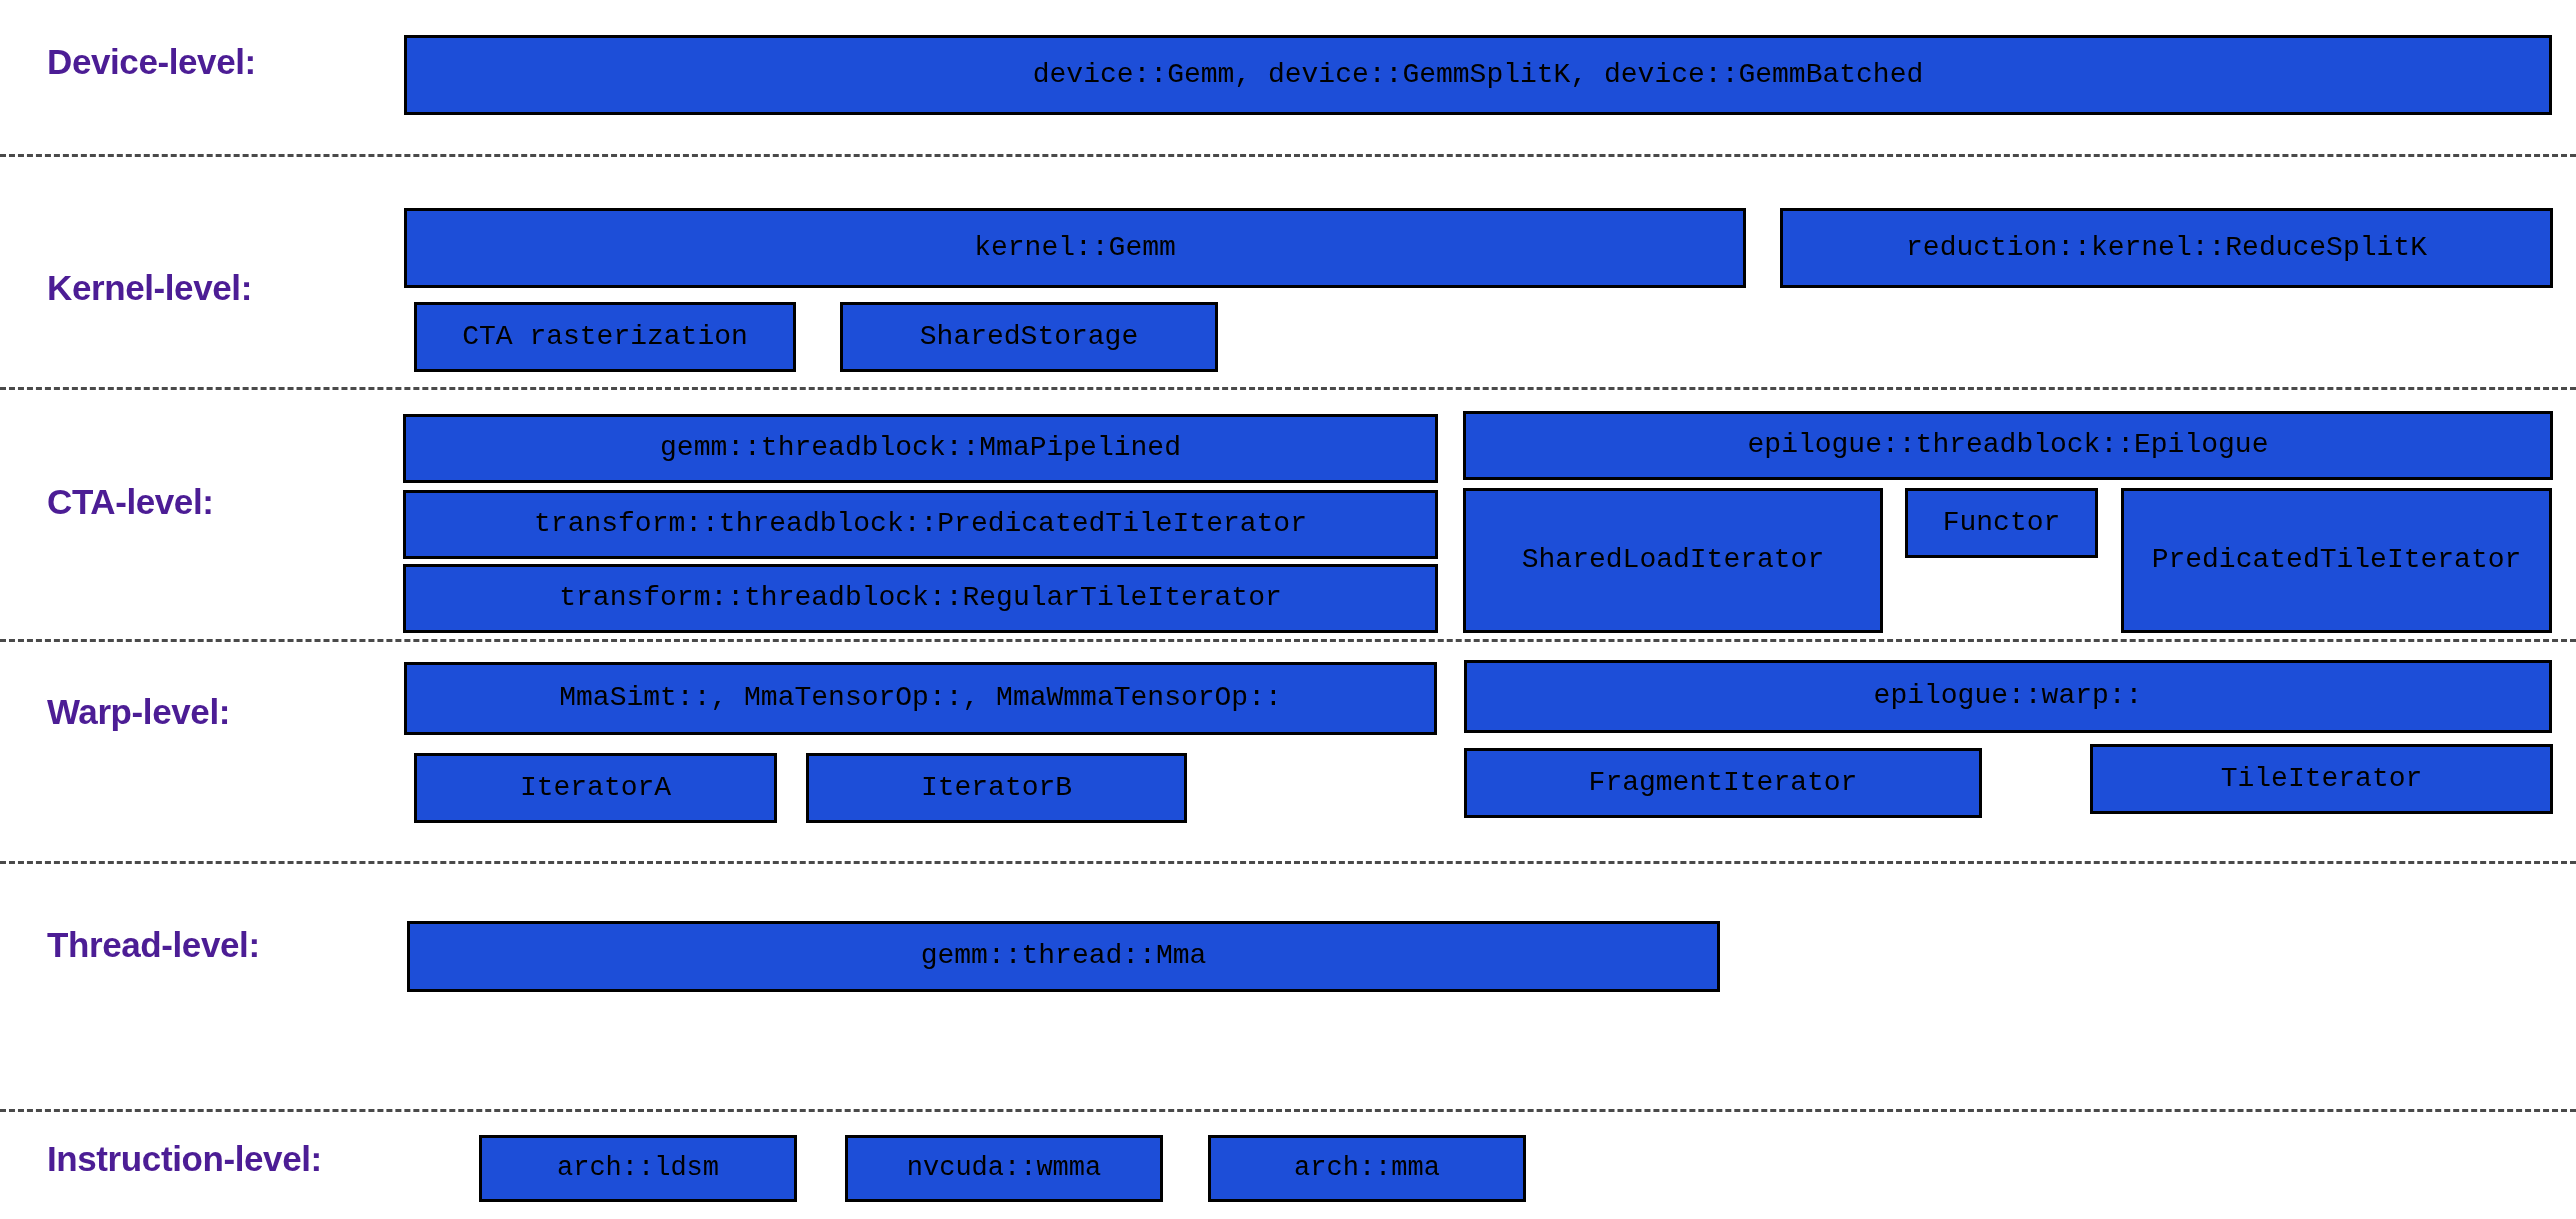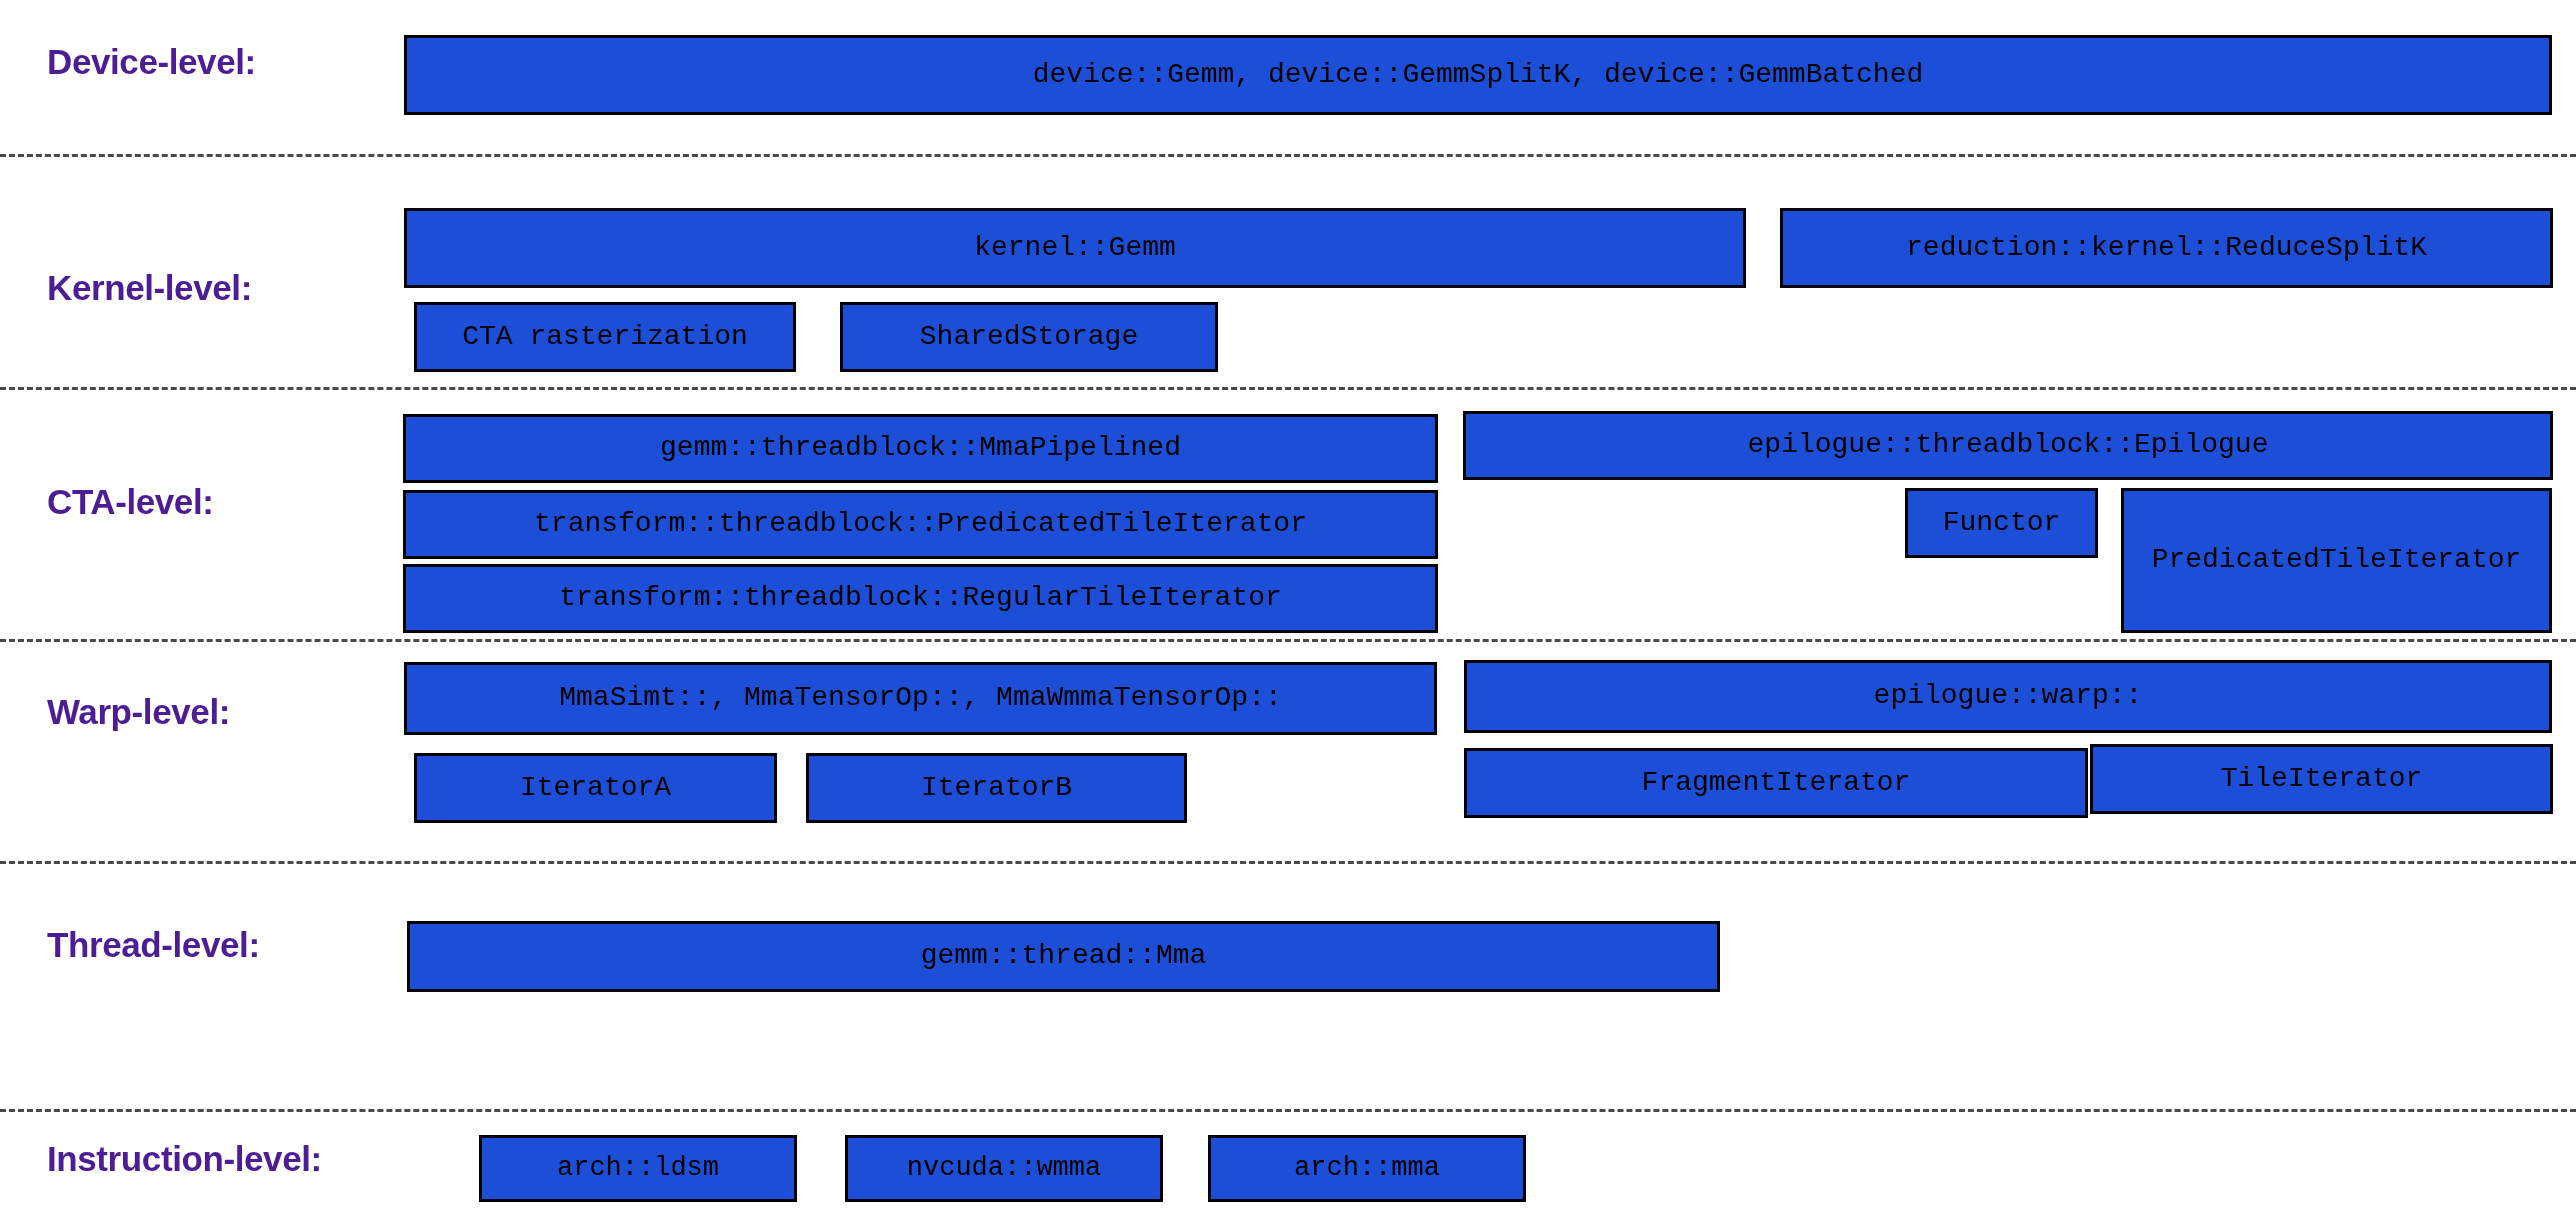--- a/index.html
+++ b/index.html
@@ -100,20 +100,23 @@
   </div>
 
   <div class="box" style="left:403px; top:490px; width:1035px; height:69px;">
     <span>transform::threadblock::PredicatedTileIterator</span>
   </div>
 
   <div class="box" style="left:403px; top:564px; width:1035px; height:69px;">
     <span>transform::threadblock::RegularTileIterator</span>
   </div>
 
+  <div class="box" style="left:1463px; top:488px; width:420px; height:145px;">
+    <span>SharedLoadIterator</span>
+  </div>
 
   <div class="box" style="left:1905px; top:488px; width:193px; height:70px;">
     <span>Functor</span>
   </div>
 
   <div class="box" style="left:2121px; top:488px; width:431px; height:145px;">
     <span>PredicatedTileIterator</span>
   </div>
 
   <div class="sep" style="top:639px;"></div>
@@ -129,21 +132,21 @@
   </div>
 
   <div class="box" style="left:414px; top:753px; width:363px; height:70px;">
     <span>IteratorA</span>
   </div>
 
   <div class="box" style="left:806px; top:753px; width:381px; height:70px;">
     <span>IteratorB</span>
   </div>
 
-  <div class="box" style="left:1464px; top:748px; width:624px; height:70px;">
+  <div class="box" style="left:1464px; top:748px; width:518px; height:70px;">
     <span>FragmentIterator</span>
   </div>
 
   <div class="box" style="left:2090px; top:744px; width:463px; height:70px;">
     <span>TileIterator</span>
   </div>
 
   <div class="sep" style="top:861px;"></div>
 
   <div class="level-label" style="left:47px; top:927px;">Thread-level:</div>

